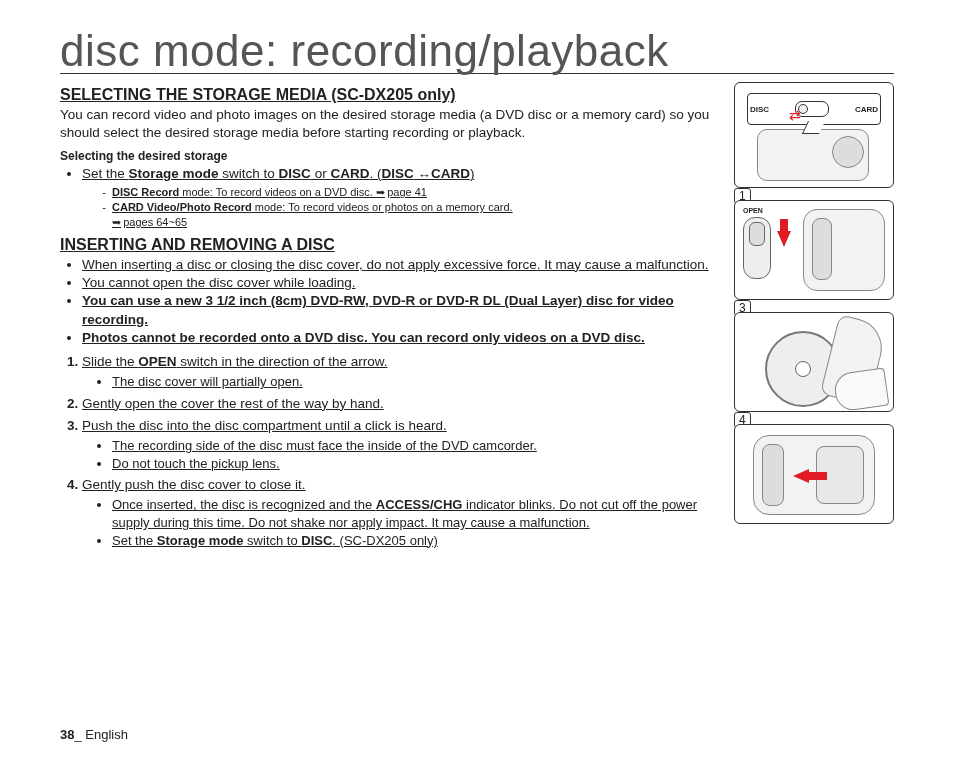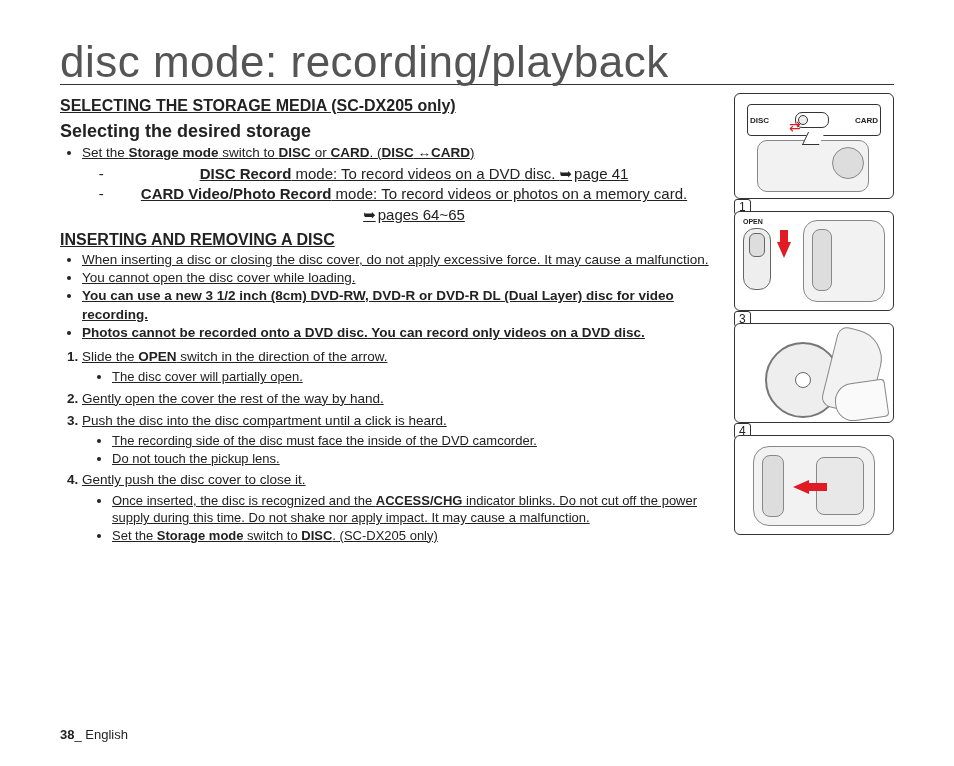--- a/index.html
+++ b/index.html
@@ -6,21 +6,21 @@
     font-family: Arial, Helvetica, sans-serif;
     margin: 0;
     padding: 0;
     background: #fff;
     color: #222;
     width: 954px;
     height: 766px;
     box-sizing: border-box;
   }
   .page {
-    padding: 40px 60px 30px 60px;
+    padding: 29px 60px 30px 60px;
     position: relative;
     height: 100%;
     box-sizing: border-box;
   }
   .title {
     font-size: 44px;
     font-weight: 300;
     letter-spacing: 0.5px;
     color: #555;
     border-bottom: 1px solid #333;
@@ -41,37 +41,36 @@
     font-weight: bold;
     text-decoration: underline;
     margin: 4px 0 2px 0;
   }
   .intro {
     font-size: 13.5px;
     margin: 2px 0 8px 0;
     line-height: 1.3;
   }
   .h3 {
-    font-size: 18px;
+    font-size: 12px;
     font-weight: bold;
     margin: 6px 0 2px 0;
   }
   ul.bullets, ol.steps {
     margin: 2px 0 6px 0;
     padding-left: 22px;
     font-size: 13.5px;
     line-height: 1.35;
     text-decoration: underline;
   }
   ul.sub {
     list-style-type: "-  ";
     margin: 2px 0 2px 0;
     padding-left: 30px;
-    font-size: 15px;
-    text-align: center;
+    font-size: 11px;
   }
   ul.subb {
     list-style-type: disc;
     margin: 2px 0 2px 0;
     padding-left: 30px;
     font-size: 13px;
   }
   ol.steps > li { margin-bottom: 4px; }
   ol.steps > li::marker { font-weight: bold; }
   .b { font-weight: bold; }
@@ -309,20 +308,21 @@
 </head>
 <body>
 
 <div class="page">
   <h1 class="title">disc mode: recording/playback</h1>
 
   <div class="content-row">
     <div class="text-col">
 
       <div class="h2">SELECTING THE STORAGE MEDIA (SC-DX205 only)</div>
+      <div class="intro">You can record video and photo images on the desired storage media (a DVD disc or a memory card) so you should select the desired storage media before starting recording or playback.</div>
 
       <div class="h3">Selecting the desired storage</div>
       <ul class="bullets">
         <li>
           <span>Set the </span><span class="b">Storage mode</span><span> switch to </span><span class="b">DISC</span><span> or </span><span class="b">CARD</span><span>. (</span><span class="b">DISC</span><span class="arrow-lr"></span><span class="b">CARD</span><span>)</span>
           <ul class="sub">
             <li><span class="b">DISC Record</span><span> mode: To record videos on a DVD disc. </span><span class="arrow-hook"></span><span>page 41</span></li>
             <li><span class="b">CARD Video/Photo Record</span><span> mode: To record videos or photos on a memory card.</span><br><span class="arrow-hook"></span><span>pages 64~65</span></li>
           </ul>
         </li>

